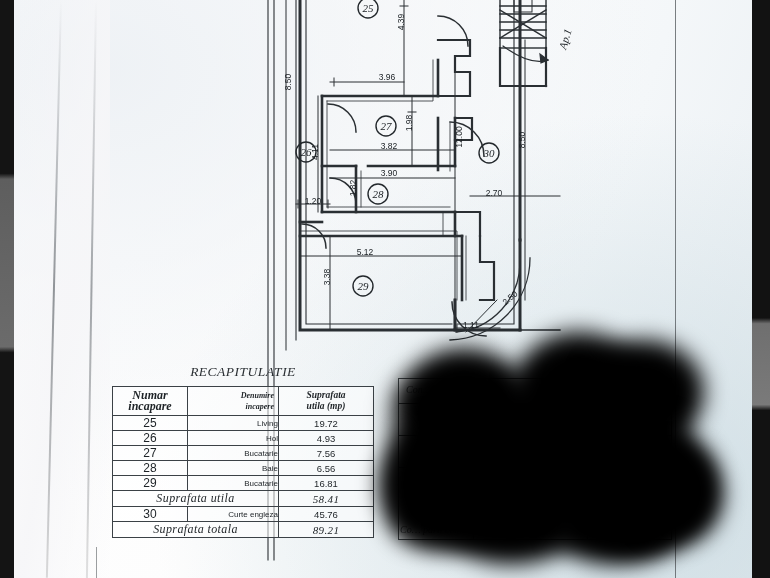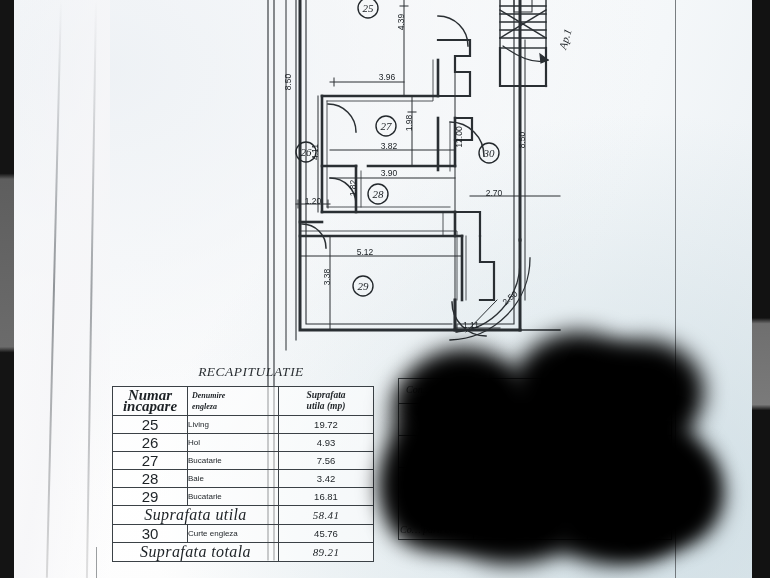--- a/index.html
+++ b/index.html
@@ -26,32 +26,32 @@
   .sheet-edge{position:absolute;top:0;left:0;height:578px;width:96px;
      background:linear-gradient(100deg,rgba(255,255,255,0) 0%,rgba(246,246,248,.9) 55%,rgba(255,255,255,0) 100%);}
 
   
   .frame-line{position:absolute;background:#5a5f63;}
 
   svg.plan{position:absolute;left:0;top:0;width:770px;height:578px;pointer-events:none;}
 
   
   .recap{position:absolute;left:112px;top:386px;width:262px;}
-  .recap-title{position:absolute;left:8px;top:-22px;width:262px;text-align:center;
+  .recap-title{position:absolute;left:0;top:-22px;width:262px;text-align:center;
       font-style:italic;font-size:13.5px;letter-spacing:.5px;color:#2b3034;
       font-family:"Liberation Serif",serif;}
   table.recap-tbl{border-collapse:collapse;width:262px;
       font-family:"Liberation Sans",sans-serif;color:#1d2226;background:rgba(255,255,255,.55);}
   table.recap-tbl td,table.recap-tbl th{border:1px solid #3b4146;padding:0;}
   .hd{font-family:"Liberation Serif",serif;font-style:italic;font-size:10.5px;
       line-height:11px;padding:3px 4px !important;text-align:center;color:#1d2226;}
-  .c-num{width:66px;text-align:center;font-size:15px;height:12px;}
-  .c-nam{text-align:left;font-size:8px;height:12px;}
+  .c-num{width:66px;text-align:center;font-size:12px;height:12px;}
+  .c-nam{text-align:right;font-size:8px;height:12px;}
   .c-val{width:86px;text-align:center;font-size:9.5px;height:12px;}
-  .sum td{font-family:"Liberation Serif",serif;font-style:italic;font-size:16px;
+  .sum td{font-family:"Liberation Serif",serif;font-style:italic;font-size:12px;
       text-align:center;height:15px;letter-spacing:.4px;}
   .sum .c-val{font-size:11px;}
 
   
   .redacted-wrap{position:absolute;left:386px;top:336px;width:330px;height:230px;}
   .redact-tbl{position:absolute;left:12px;top:42px;width:272px;height:160px;
       border:1px solid #4d5458;background:rgba(255,255,255,.35);}
   .redact-tbl .rl{position:absolute;background:#4d5458;}
   .ghost{position:absolute;font-family:"Liberation Serif",serif;font-style:italic;
       font-size:10px;color:#5c6165;white-space:nowrap;}
@@ -229,21 +229,21 @@
     <div class="recap-title">RECAPITULATIE</div>
     <table class="recap-tbl">
       <thead>
         <tr>
           <th class="hd c-num">
             <div>Numar</div>
             <div>incapare</div>
           </th>
           <th class="hd c-nam">
             <div>Denumire</div>
-            <div>engleza</div>
+            <div>incapere</div>
           </th>
           <th class="hd c-val">
             <div>Suprafata</div>
             <div>utila  (mp)</div>
           </th>
         </tr>
       </thead>
       <tbody id="recap-body">
           <tr>
             <td class="c-num">25</td>
@@ -256,21 +256,21 @@
             <td class="c-val">4.93</td>
           </tr>
           <tr>
             <td class="c-num">27</td>
             <td class="c-nam">Bucatarie</td>
             <td class="c-val">7.56</td>
           </tr>
           <tr>
             <td class="c-num">28</td>
             <td class="c-nam">Baie</td>
-            <td class="c-val">3.42</td>
+            <td class="c-val">6.56</td>
           </tr>
           <tr>
             <td class="c-num">29</td>
             <td class="c-nam">Bucatarie</td>
             <td class="c-val">16.81</td>
           </tr>
           <tr class="sum">
             <td class="" colspan="2">Suprafata  utila</td>
             <td class="c-val">58.41</td>
           </tr>

